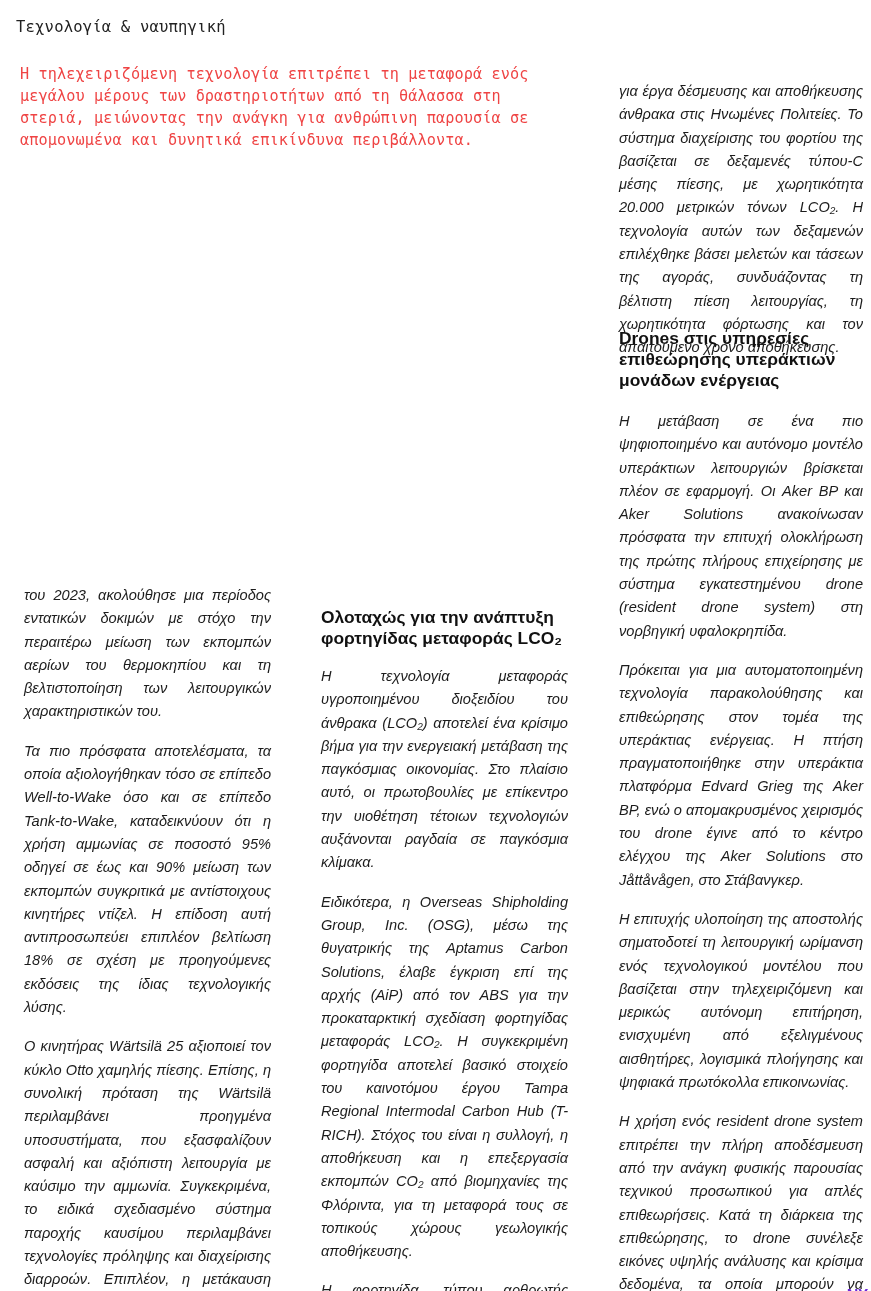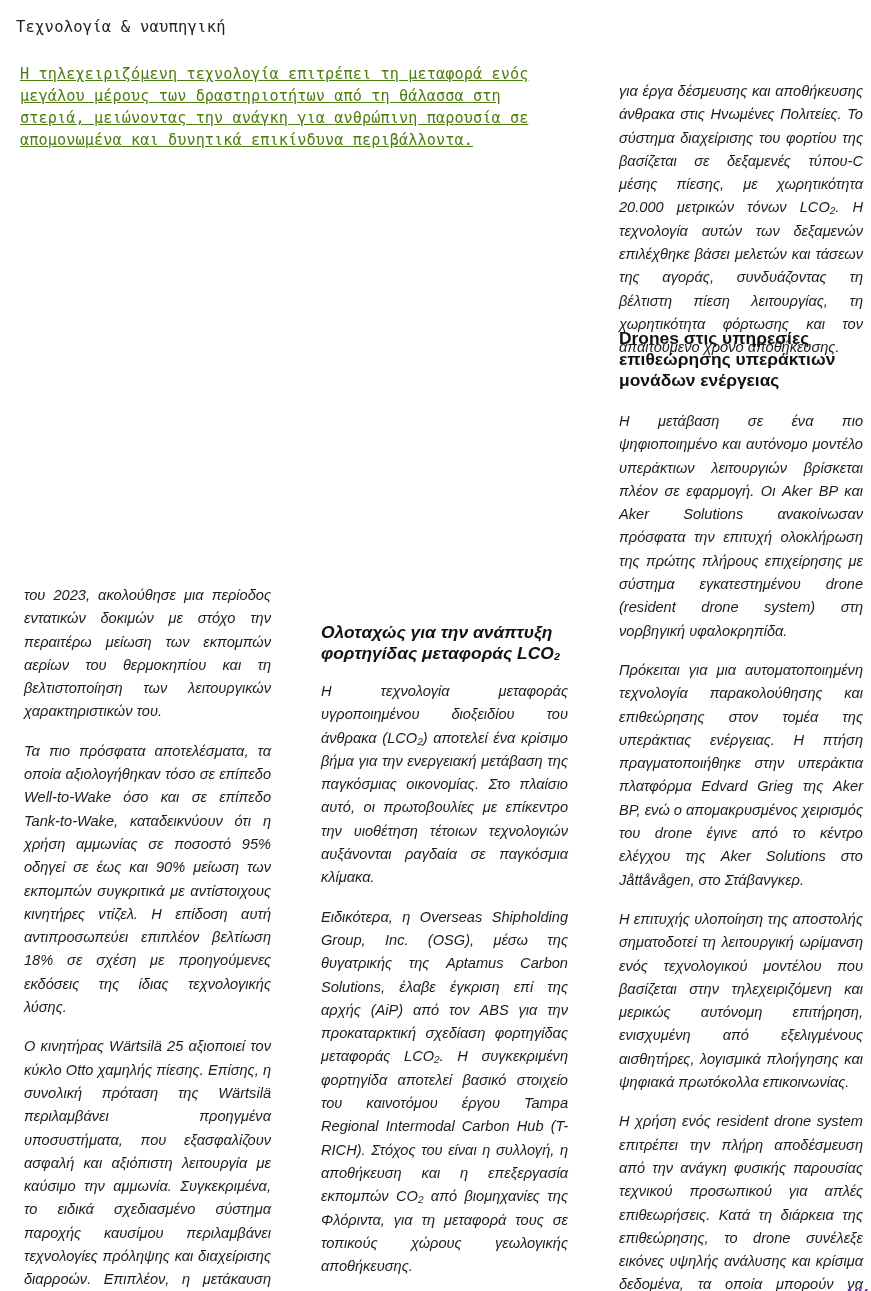--- a/index.html
+++ b/index.html
@@ -8,39 +8,38 @@
 
     .section-header {
       position: absolute; left: 0; top: 0;
       font-family: "DejaVu Sans Mono", monospace;
       font-size: 15.5px; color: #222; letter-spacing: 0.2px;
       line-height: 22px;
     }
     .pull-quote {
       position: absolute; left: 4px; top: 47px; width: 560px;
       font-family: "DejaVu Sans Mono", monospace;
-      font-size: 15.2px; line-height: 22px; color: #4d7c0f;
+      font-size: 15.2px; line-height: 22px; color: #ef4444;
       letter-spacing: 0.1px;
-      text-decoration: underline;
     }
     .col {
       position: absolute; font-size: 14.6px; line-height: 23.3px; color: #1c1c1c;
       text-align: justify; hyphens: manual;
     }
     .col p { margin: 0; font-style: italic; }
     .col-left  { left: 0;   top: 560px; width: 279px; }
     .col-mid   { left: 297px; top: 560px; width: 279px; }
     .col-right-top { left: 595px; top: 56px; width: 276px; }
     .col-right { left: 595px; top: 304px; width: 276px; }
 
     .heading {
       font-size: 17.4px; line-height: 21px; font-weight: bold; color: #111;
       text-align: left; margin: 0;
     }
-    .col-mid .heading { margin-top: 38px; font-style: italic; }
+    .col-mid .heading { margin-top: 23px; }
     .col-right .heading { margin-bottom: 3px; }
 
     .image-area {
       position: absolute; left: 0; top: 170px; width: 580px; height: 380px;
       background: #ffffff;
     }
     .page-number {
       position: absolute; left: 2px; top: 1270px; font-size: 12px; line-height: 20px; color: #111;
     }
     .logo {

